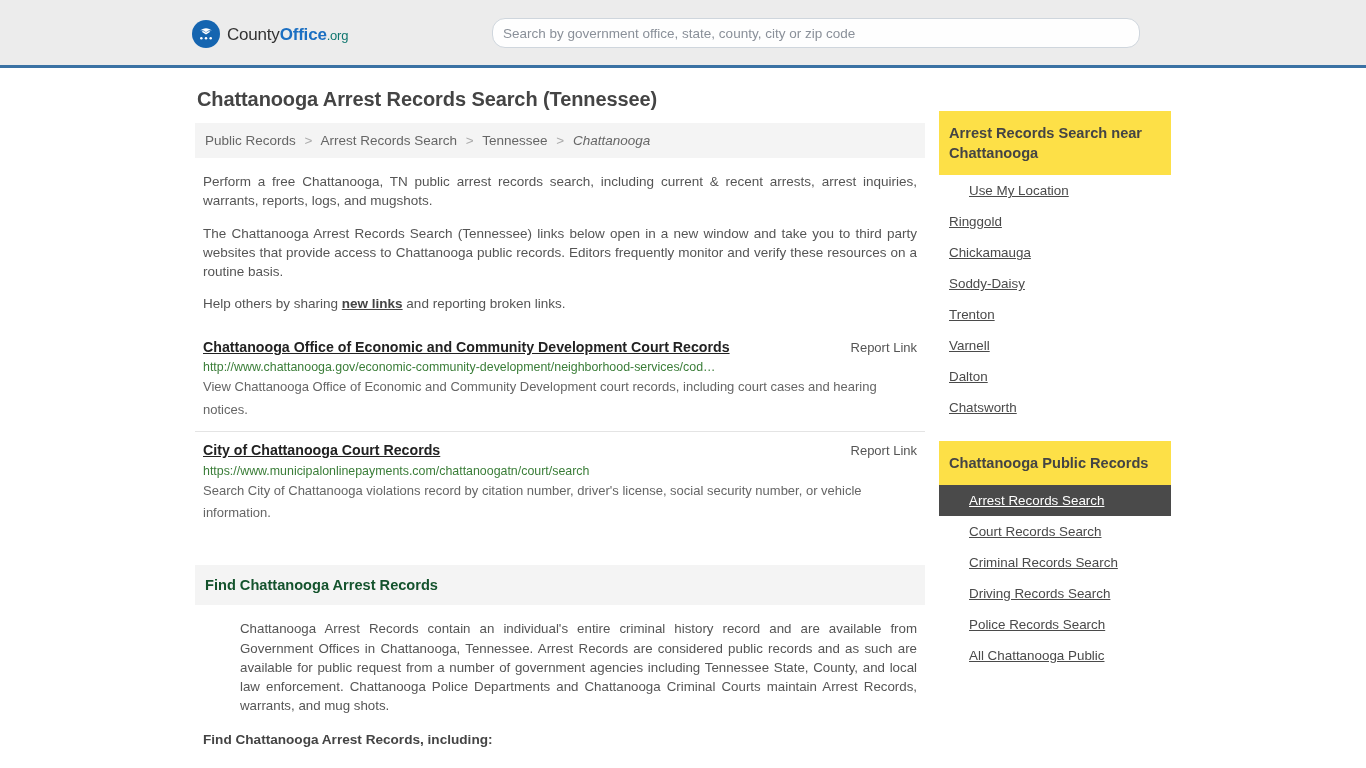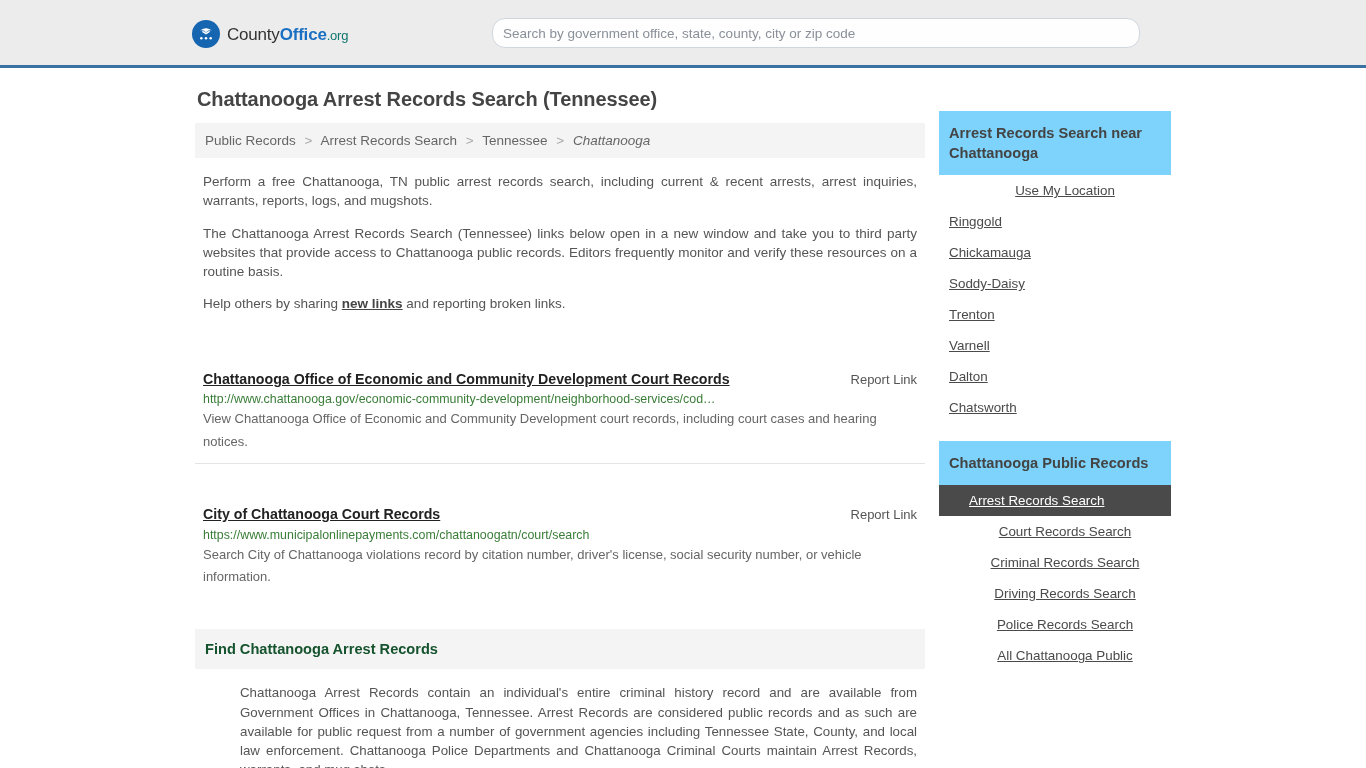--- a/index.html
+++ b/index.html
@@ -131,21 +131,20 @@
   
   .result {
     padding: 9px 8px 10px 8px;
   }
   .result + .result { border-top: 1px solid #e4e4e4; }
   .result-head {
     display: flex;
     align-items: baseline;
     justify-content: space-between;
     gap: 16px;
-    margin-top: 32px;
   }
   .result-title {
     font-size: 14.2px;
     font-weight: bold;
     color: #222222;
     text-decoration: underline;
     cursor: pointer;
     line-height: 1.3;
   }
   .report-link {
@@ -188,38 +187,38 @@
     margin-left: 37px;
   }
   .section-body p.sub-head {
     font-size: 13.6px;
     font-weight: bold;
     color: #444;
   }
 
   
   .side-head {
-    background: #7dd3fc;
+    background: #fde047;
     padding: 12px 10px;
     font-size: 14.6px;
     font-weight: bold;
     color: #444;
     line-height: 1.38;
   }
   .side-list { list-style: none; }
   .side-list li {
     padding: 8px 10px;
     font-size: 13.4px;
   }
   .side-list li a {
     color: #4a4a4a;
     text-decoration: underline;
     cursor: pointer;
   }
-  .side-list li.indented { padding-left: 30px; text-align: center; }
+  .side-list li.indented { padding-left: 30px; }
   .side-list li.active {
     background: #4a4a4a;
     padding-left: 30px;
   }
   .side-list li.active a { color: #ffffff; }
   .side-gap { height: 18px; }
 </style>
 </head>
 <body>
 

